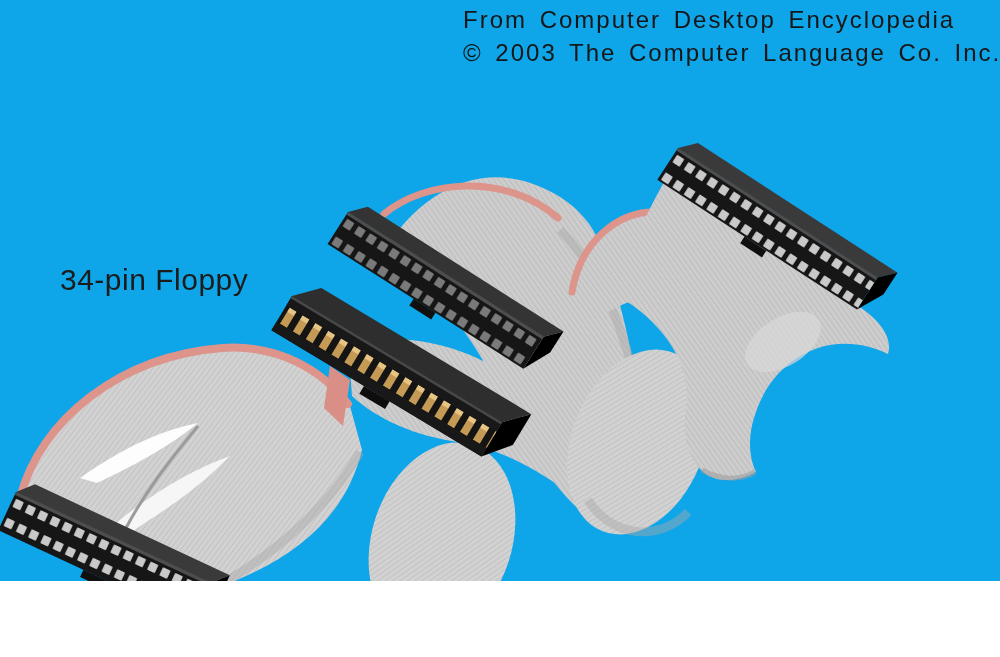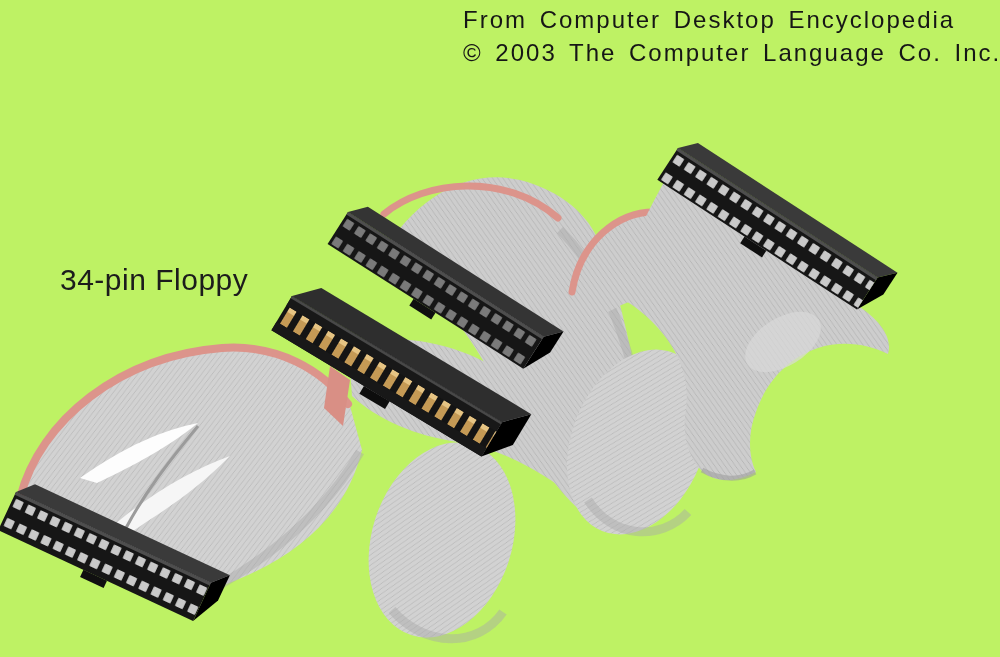--- a/index.html
+++ b/index.html
@@ -1,20 +1,20 @@
 <!DOCTYPE html>
 <html><head>
 <meta charset="utf-8">
 <style>
   html, body { margin: 0; padding: 0; background: #ffffff; }
   #stage {
     position: relative;
     width: 1000px;
-    height: 657px;
-    background: #bef264;
+    height: 581px;
+    background: #0ea5e9;
     overflow: hidden;
     font-family: "Liberation Sans", sans-serif;
   }
   svg text {
     font-family: "Liberation Sans", sans-serif;
     fill: #161616;
   }
   .caption { font-size: 24px; letter-spacing: 2px; word-spacing: 4px; }
   .label   { font-size: 30px; letter-spacing: 0.5px; fill: #1c1c1c; }
 </style>

